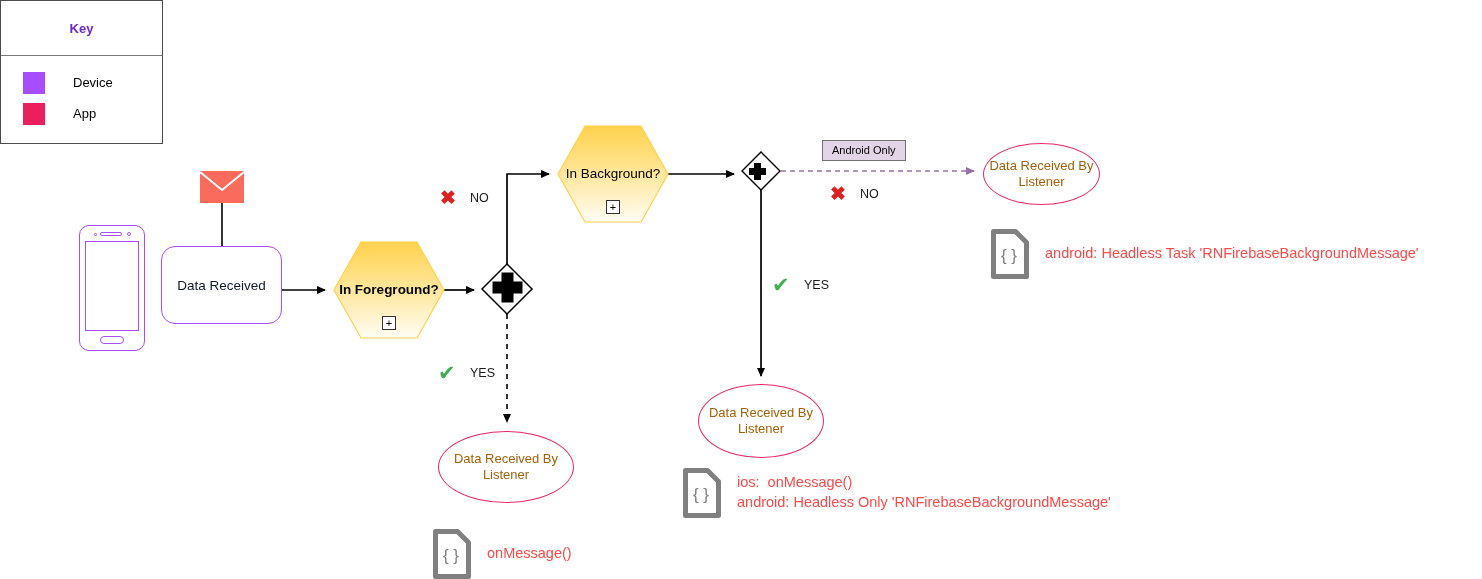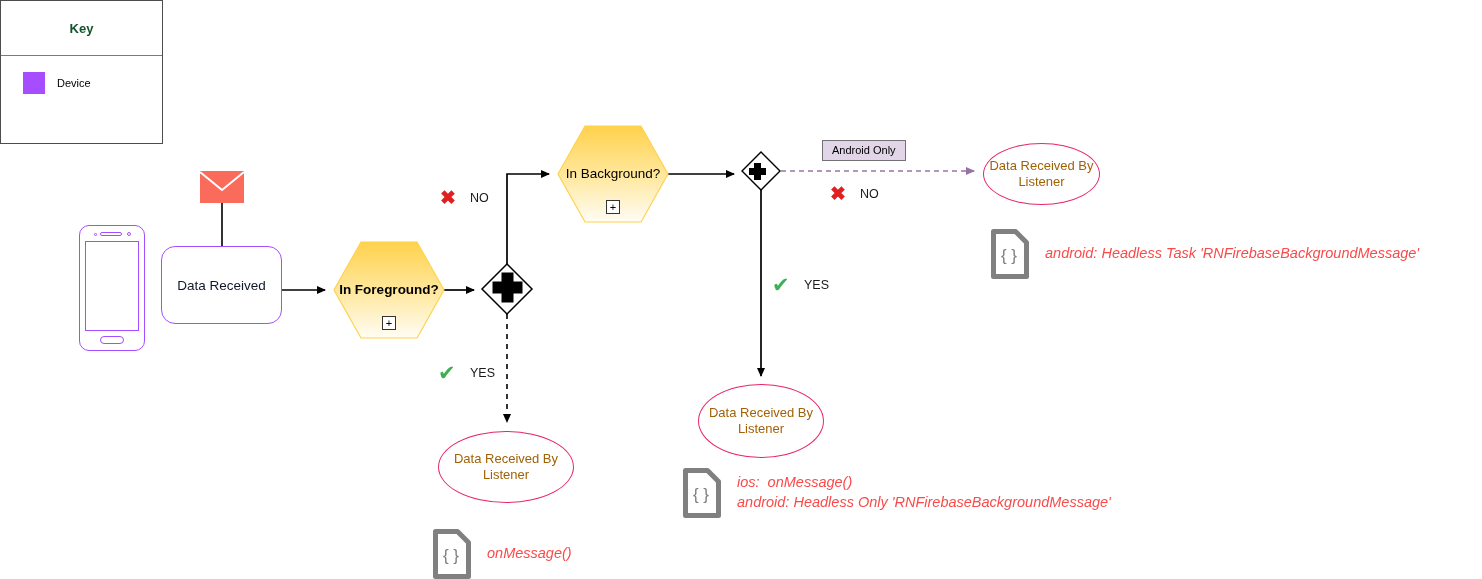--- a/index.html
+++ b/index.html
@@ -40,39 +40,39 @@
     background: #ffffff;
   }
   .key-header {
     height: 54px;
     border-bottom: 1px solid #7a7a7a;
     display: flex;
     align-items: center;
     justify-content: center;
     font-size: 13px;
     font-weight: bold;
-    color: #14532d;
+    color: #6d28d9;
   }
   .key-body {
     padding-top: 11px;
   }
   .key-row {
     display: flex;
     align-items: center;
     height: 31px;
   }
   .key-swatch {
     width: 22px;
     height: 22px;
     margin-left: 22px;
   }
   .key-label {
-    font-size: 11px;
+    font-size: 13px;
     color: #000000;
-    margin-left: 12px;
+    margin-left: 28px;
   }
 
   
   .phone {
     left: 79px;
     top: 225px;
     width: 66px;
     height: 126px;
   }
   .phone-body {
@@ -246,21 +246,20 @@
     position: absolute;
     display: flex;
     align-items: center;
     gap: 14px;
   }
   .annot-text {
     font-size: 14.5px;
     color: #fa4a4a;
     line-height: 1.35;
     white-space: pre;
-    font-style: italic;
   }
   .annot-a { left: 431px; top: 528px; }
   .annot-b { left: 681px; top: 467px; }
   .annot-c { left: 989px; top: 228px; }
 </style>
 </head>
 <body>
 
 <div id="canvas">
 
@@ -311,20 +310,24 @@
     </g>
   </svg>
 
   <div class="node key-box">
     <div class="key-header">Key</div>
     <div class="key-body">
       <div class="key-row">
         <span class="key-swatch" style="background:#a64dff"></span>
         <span class="key-label">Device</span>
       </div>
+      <div class="key-row">
+        <span class="key-swatch" style="background:#eb1f5e"></span>
+        <span class="key-label">App</span>
+      </div>
     </div>
   </div>
 
   <div class="node phone">
     <div class="phone-body"></div>
     <div class="phone-screen"></div>
     <div class="phone-speaker"></div>
     <div class="phone-cam"></div>
     <div class="phone-dot"></div>
     <div class="phone-home"></div>

